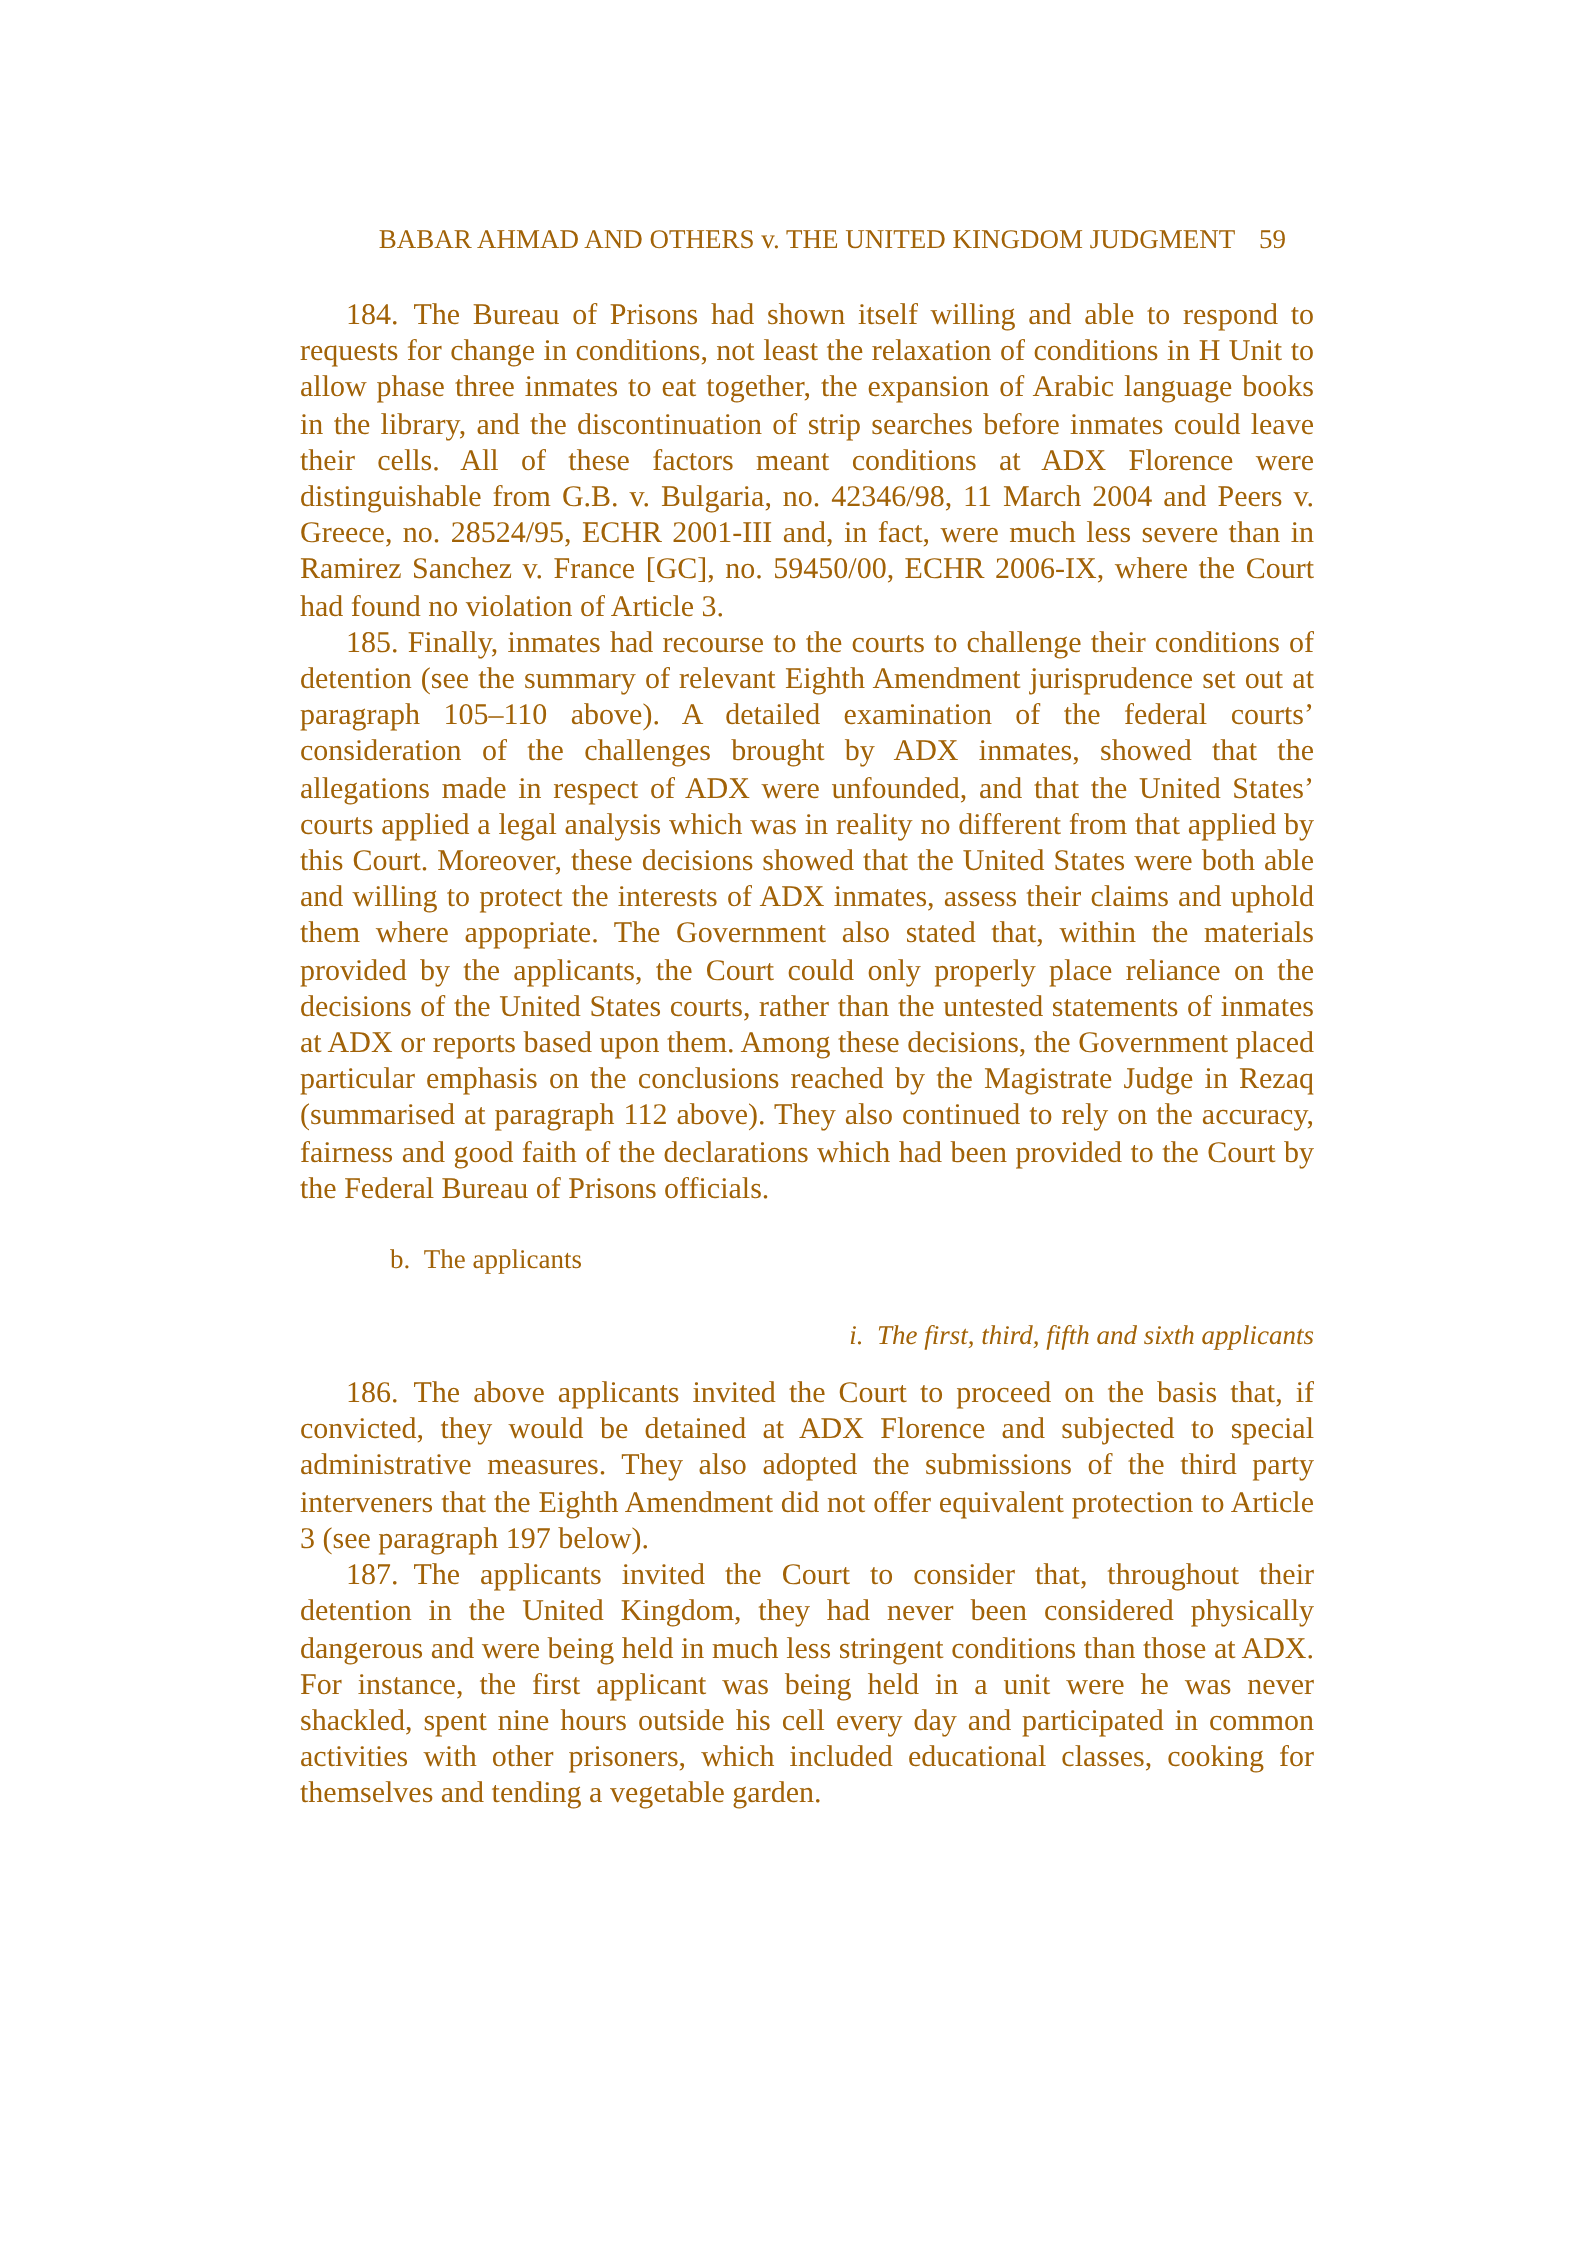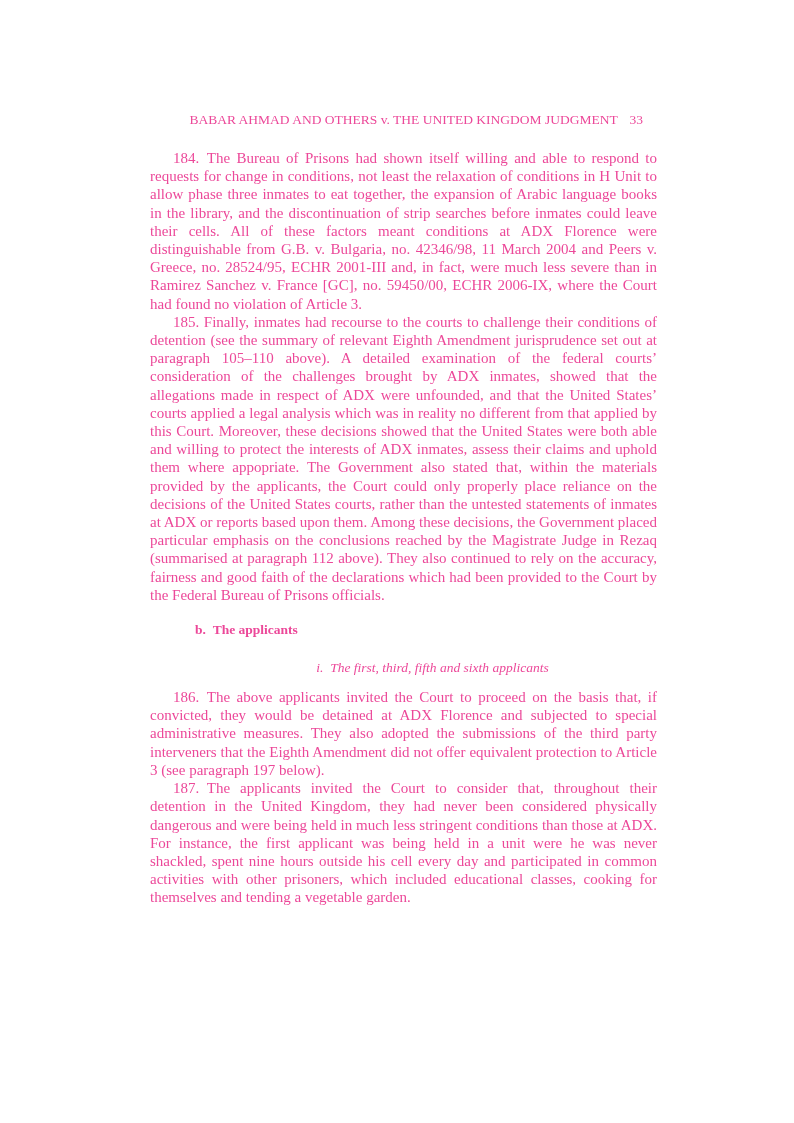--- a/index.html
+++ b/index.html
@@ -6,21 +6,21 @@
     margin: 0;
     padding: 0;
     background: #ffffff;
   }
   .page {
     position: relative;
     width: 794px;
     height: 1123px;
     background: #ffffff;
     font-family: "Liberation Serif", "DejaVu Serif", serif;
-    color: #ec4899;
+    color: #a16207;
     overflow: hidden;
   }
   .running-header {
     position: absolute;
     top: 112px;
     left: 150px;
     width: 507px;
     font-size: 13.5px;
     line-height: 16px;
     text-align: center;
@@ -42,41 +42,41 @@
   }
   .para {
     margin: 0;
     text-indent: 23px;
   }
   .it { }
   .heading-b {
     margin: 17px 0 0 45px;
     font-size: 13.5px;
     line-height: 18px;
-    font-weight: bold;
+    font-weight: normal;
     text-align: left;
     text-indent: 0;
   }
   .heading-i {
     margin: 20px 0 11px 58px;
     font-size: 13.5px;
     line-height: 18px;
     font-weight: normal;
     font-style: italic;
-    text-align: center;
+    text-align: right;
     text-indent: 0;
   }
 </style>
 </head>
 <body>
 
 <div class="page">
   <div class="running-header">
     <span class="header-title">BABAR AHMAD AND OTHERS v. THE UNITED KINGDOM JUDGMENT</span>
-    <span class="page-number">33</span>
+    <span class="page-number">59</span>
   </div>
 
   <div class="text-column">
     <p class="para"><span>184. The Bureau of Prisons had shown itself willing and able to respond to requests for change in conditions, not least the relaxation of conditions in H Unit to allow phase three inmates to eat together, the expansion of Arabic language books in the library, and the discontinuation of strip searches before inmates could leave their cells. All of these factors meant conditions at ADX Florence were distinguishable from </span><span class="it">G.B. v. Bulgaria</span><span>, no. 42346/98, 11 March 2004 and </span><span class="it">Peers v. Greece</span><span>, no. 28524/95, ECHR 2001-III and, in fact, were much less severe than in </span><span class="it">Ramirez Sanchez v. France</span><span> [GC], no. 59450/00, ECHR 2006-IX, where the Court had found no violation of Article 3.</span></p>
     <p class="para"><span>185. Finally, inmates had recourse to the courts to challenge their conditions of detention (see the summary of relevant Eighth Amendment jurisprudence set out at paragraph 105–110 above). A detailed examination of the federal courts’ consideration of the challenges brought by ADX inmates, showed that the allegations made in respect of ADX were unfounded, and that the United States’ courts applied a legal analysis which was in reality no different from that applied by this Court. Moreover, these decisions showed that the United States were both able and willing to protect the interests of ADX inmates, assess their claims and uphold them where appopriate. The Government also stated that, within the materials provided by the applicants, the Court could only properly place reliance on the decisions of the United States courts, rather than the untested statements of inmates at ADX or reports based upon them. Among these decisions, the Government placed particular emphasis on the conclusions reached by the Magistrate Judge in </span><span class="it">Rezaq</span><span> (summarised at paragraph 112 above). They also continued to rely on the accuracy, fairness and good faith of the declarations which had been provided to the Court by the Federal Bureau of Prisons officials.</span></p>
     <p class="heading-b">b. The applicants</p>
     <p class="heading-i">i. The first, third, fifth and sixth applicants</p>
     <p class="para"><span>186. The above applicants invited the Court to proceed on the basis that, if convicted, they would be detained at ADX Florence and subjected to special administrative measures. They also adopted the submissions of the third party interveners that the Eighth Amendment did not offer equivalent protection to Article 3 (see paragraph 197 below).</span></p>
     <p class="para"><span>187. The applicants invited the Court to consider that, throughout their detention in the United Kingdom, they had never been considered physically dangerous and were being held in much less stringent conditions than those at ADX. For instance, the first applicant was being held in a unit were he was never shackled, spent nine hours outside his cell every day and participated in common activities with other prisoners, which included educational classes, cooking for themselves and tending a vegetable garden.</span></p>
   </div>

